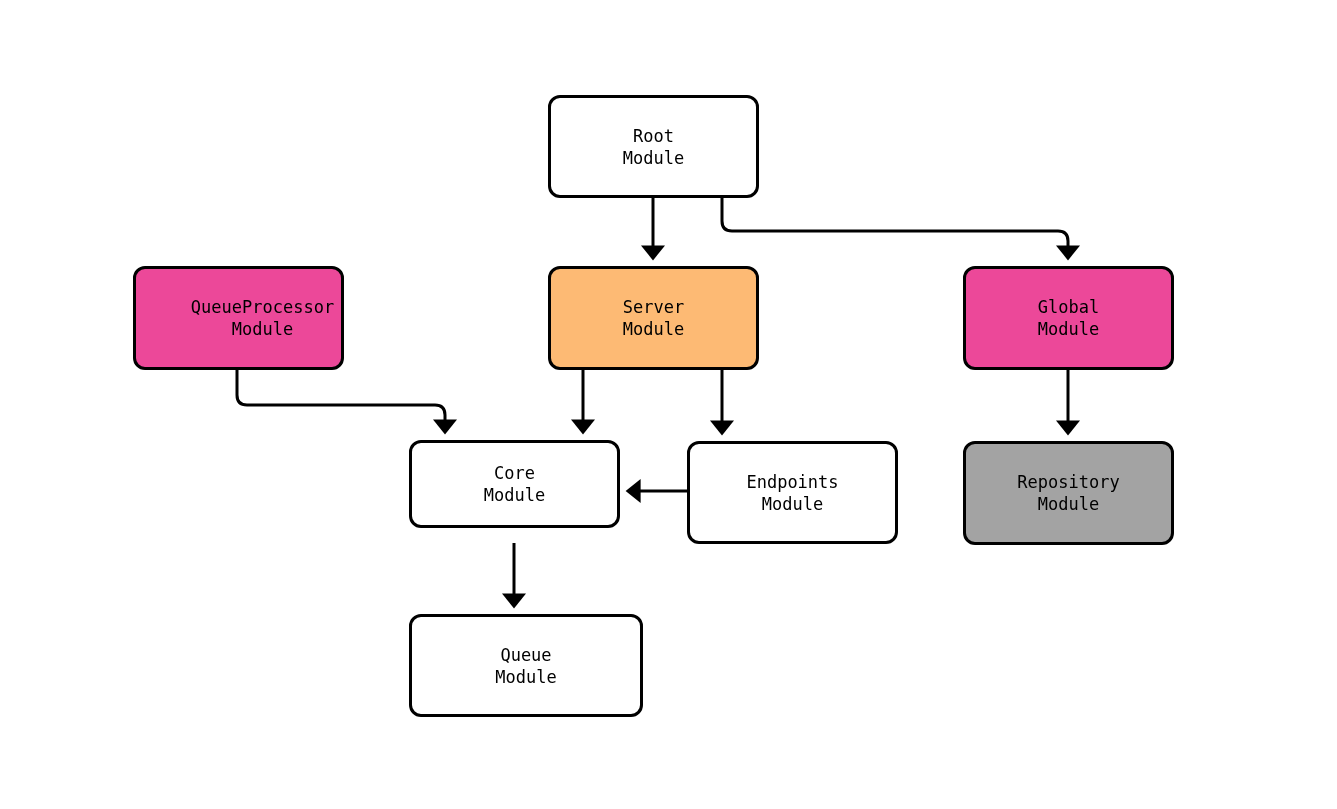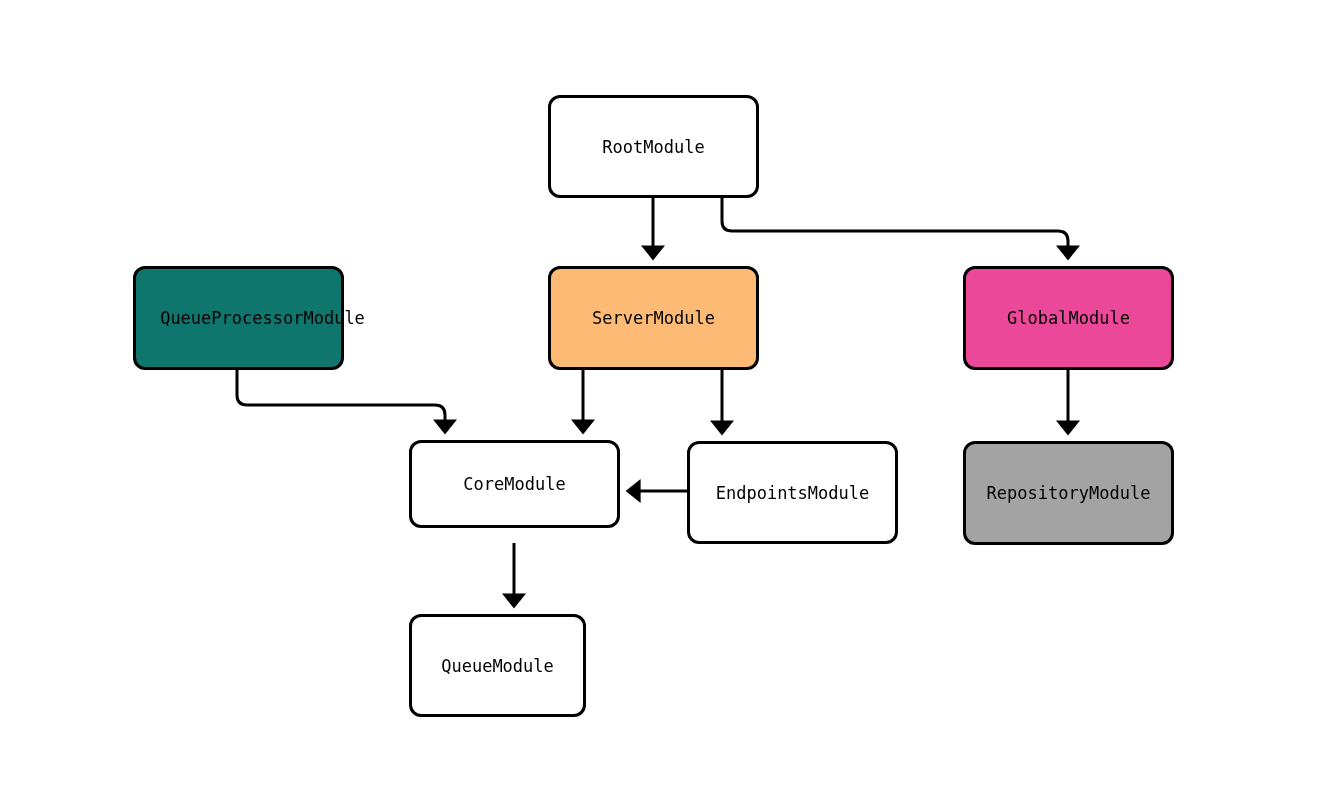--- a/index.html
+++ b/index.html
@@ -26,21 +26,21 @@
     width: 1337px;
     height: 809px;
   }
   .node {
     position: absolute;
     box-sizing: border-box;
     border: 3px solid #000000;
     border-radius: 12px;
     background: #ffffff;
     display: flex;
-    flex-direction: row;
+    flex-direction: column;
     align-items: center;
     justify-content: center;
     z-index: 2;
   }
   .node-label {
     font-family: "DejaVu Sans Mono", "Liberation Mono", monospace;
     font-size: 17px;
     line-height: 22px;
     color: #000000;
     text-align: center;
@@ -69,21 +69,21 @@
         <path d="M 1068 370 L 1068 427" marker-end="url(#arrowhead)" stroke="#000000"></path>
         <path d="M 514 543 L 514 600" marker-end="url(#arrowhead)" stroke="#000000"></path>
       </g>
   </svg>
 
   <div class="node" style="left: 548px; top: 95px; width: 211px; height: 103px; border-color: rgb(0, 0, 0); background: rgb(255, 255, 255);">
     <div class="node-label">Root</div>
     <div class="node-label">Module</div>
   </div>
 
-  <div class="node" style="left: 133px; top: 266px; width: 211px; height: 104px; border-color: rgb(0, 0, 0); background: #0f766e; padding-left: 48px;">
+  <div class="node" style="left: 133px; top: 266px; width: 211px; height: 104px; border-color: rgb(0, 0, 0); background: #ec4899; padding-left: 48px;">
     <div class="node-label">QueueProcessor</div>
     <div class="node-label">Module</div>
   </div>
 
   <div class="node" style="left: 548px; top: 266px; width: 211px; height: 104px; border-color: rgb(0, 0, 0); background: #fdba74;">
     <div class="node-label">Server</div>
     <div class="node-label">Module</div>
   </div>
 
   <div class="node" style="left: 963px; top: 266px; width: 211px; height: 104px; border-color: rgb(0, 0, 0); background: #ec4899;">
@@ -99,18 +99,18 @@
   <div class="node" style="left: 687px; top: 441px; width: 211px; height: 103px; border-color: rgb(0, 0, 0); background: rgb(255, 255, 255);">
     <div class="node-label">Endpoints</div>
     <div class="node-label">Module</div>
   </div>
 
   <div class="node" style="left: 963px; top: 441px; width: 211px; height: 104px; border-color: rgb(0, 0, 0); background: #a3a3a3;">
     <div class="node-label">Repository</div>
     <div class="node-label">Module</div>
   </div>
 
-  <div class="node" style="left: 409px; top: 614px; width: 177px; height: 103px; border-color: rgb(0, 0, 0); background: rgb(255, 255, 255);">
+  <div class="node" style="left: 409px; top: 614px; width: 234px; height: 103px; border-color: rgb(0, 0, 0); background: rgb(255, 255, 255);">
     <div class="node-label">Queue</div>
     <div class="node-label">Module</div>
   </div>
 
 </div>
 
 </body></html>

